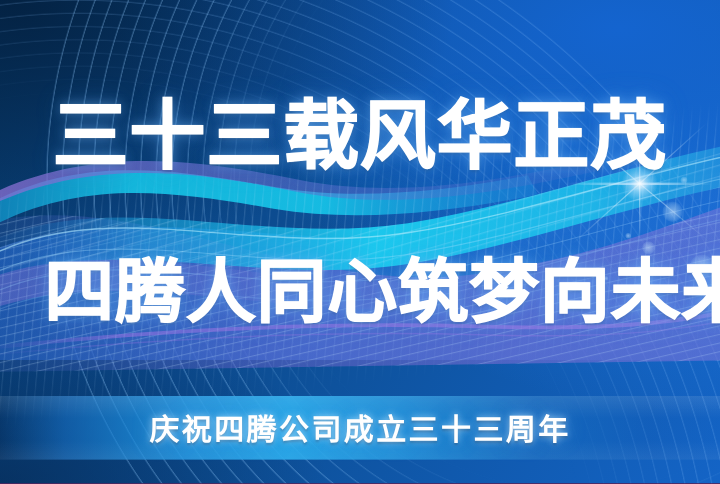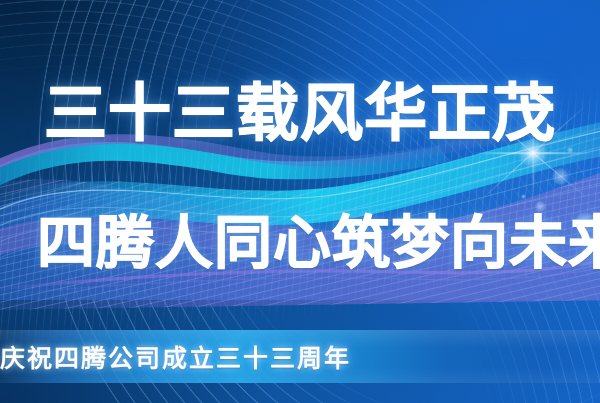--- a/index.html
+++ b/index.html
@@ -138,20 +138,21 @@
        rgba(24,116,200,.48) 74%,
        rgba(18,90,176,.12) 90%,
        rgba(16,84,168,0) 100%);
   }
   .sub-band::after{
     content:"";position:absolute;inset:0;
     background:linear-gradient(180deg,rgba(255,255,255,.10) 0%,rgba(255,255,255,0) 35%,rgba(255,255,255,0) 70%,rgba(255,255,255,.06) 100%);
   }
   .subtitle{
     position:absolute;left:0;right:0;top:338px;
+    text-align:center;
     color:#ffffff;
     font-family:Liberation Mono, monospace;
     font-size:25px;
     font-weight:700;
     letter-spacing:2px;
     white-space:nowrap;
     text-shadow:0 0 6px rgba(200,235,255,.75),0 0 14px rgba(120,190,250,.55),0 1px 2px rgba(6,40,80,.45);
   }
 </style>
 </head>

